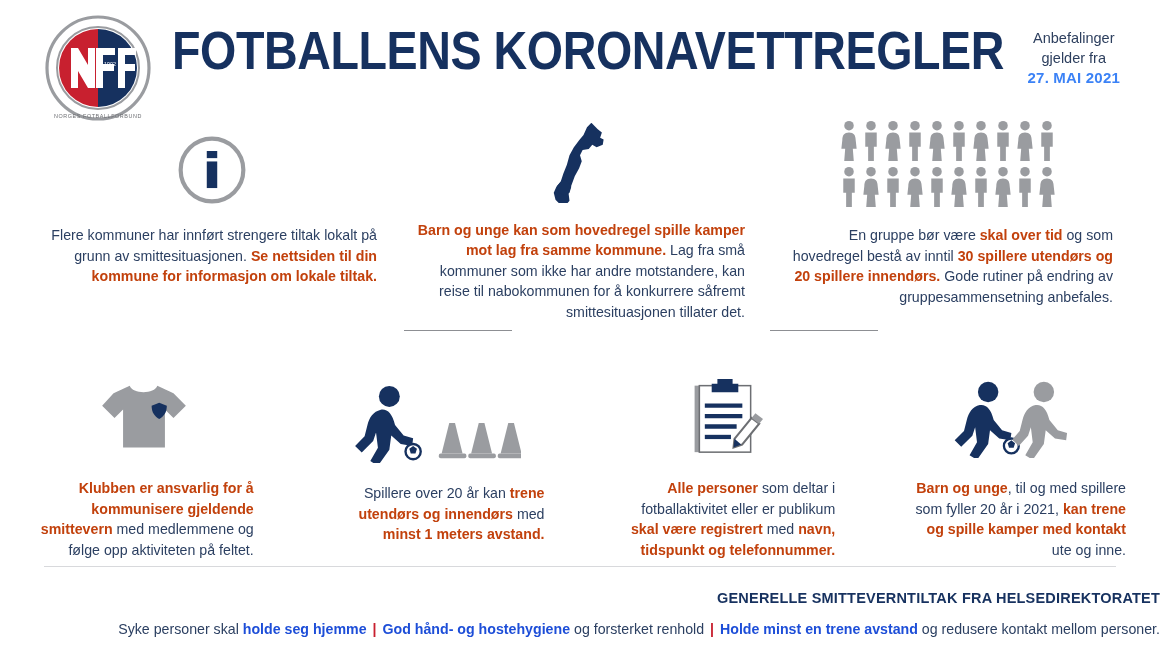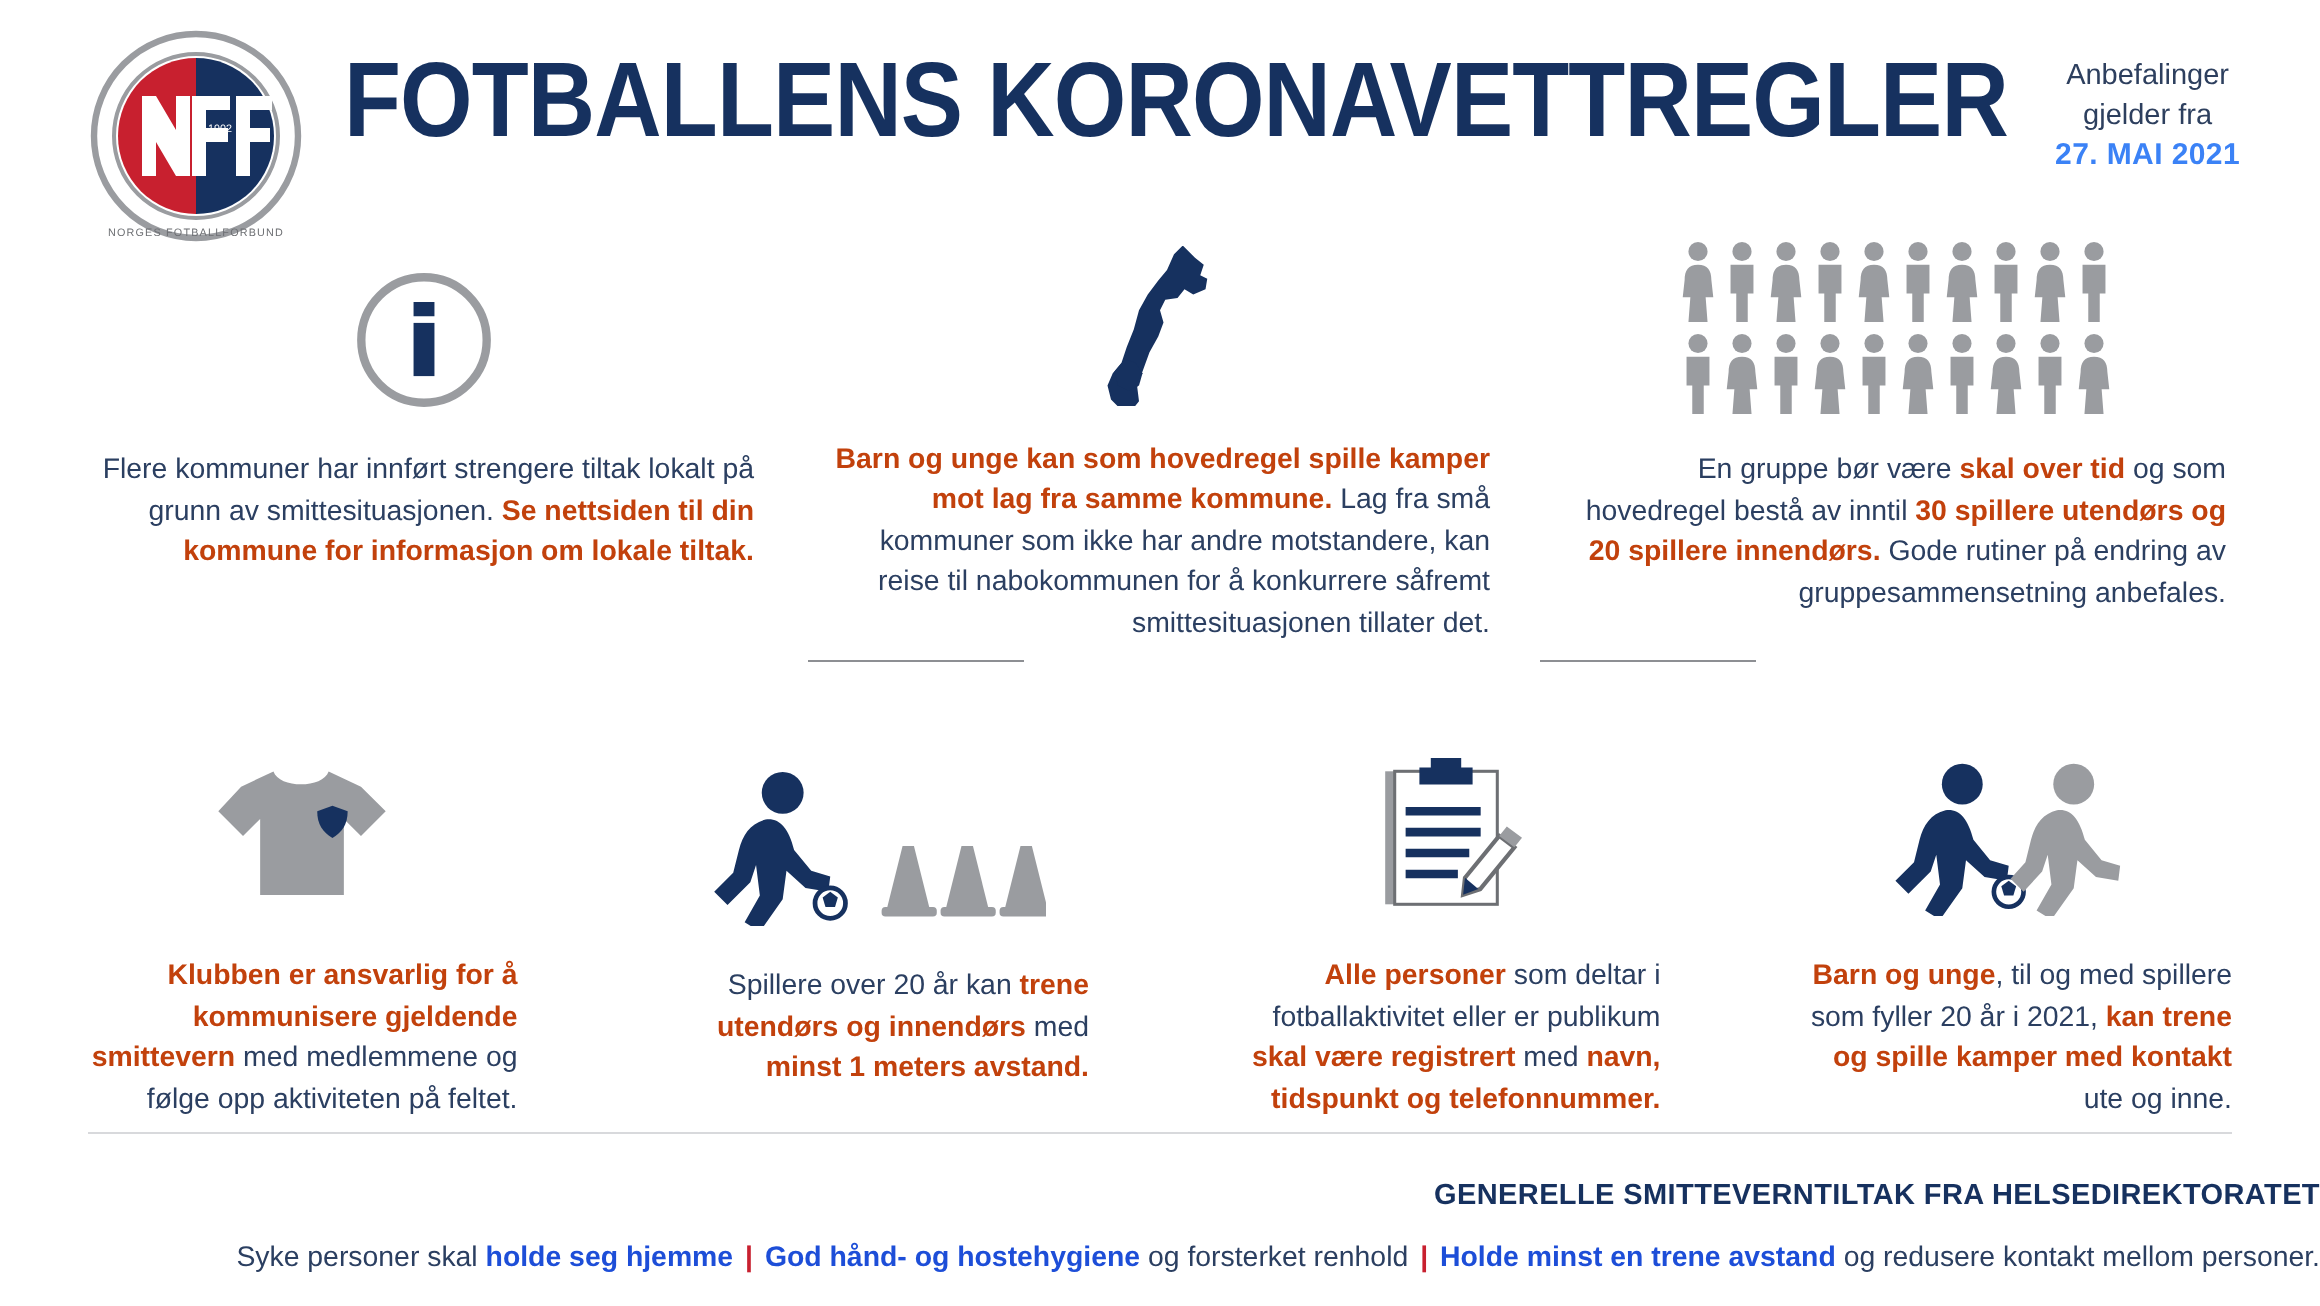--- a/index.html
+++ b/index.html
@@ -38,21 +38,21 @@
     font-size:14.5px;line-height:20px;
     color:#2d3f5e;
   }
   .date-box .date-strong{
     color:#3b82f6;font-weight:bold;font-size:15px;letter-spacing:0.2px;
   }
 
   
   .row{display:flex;width:1160px;box-sizing:border-box;}
   .row-top{padding:0 28px;height:210px;}
-  .row-bottom{padding:0 32px;height:185px;gap:47px;}
+  .row-bottom{padding:0 22px;height:185px;gap:47px;}
 
   .cell{
     display:flex;flex-direction:column;align-items:center;
     box-sizing:border-box;padding:0 12px;
   }
   .row-top .cell{width:368px;}
   .row-bottom .cell{width:277px;}
 
   .icon-area{
     height:96px;display:flex;align-items:flex-end;justify-content:center;

